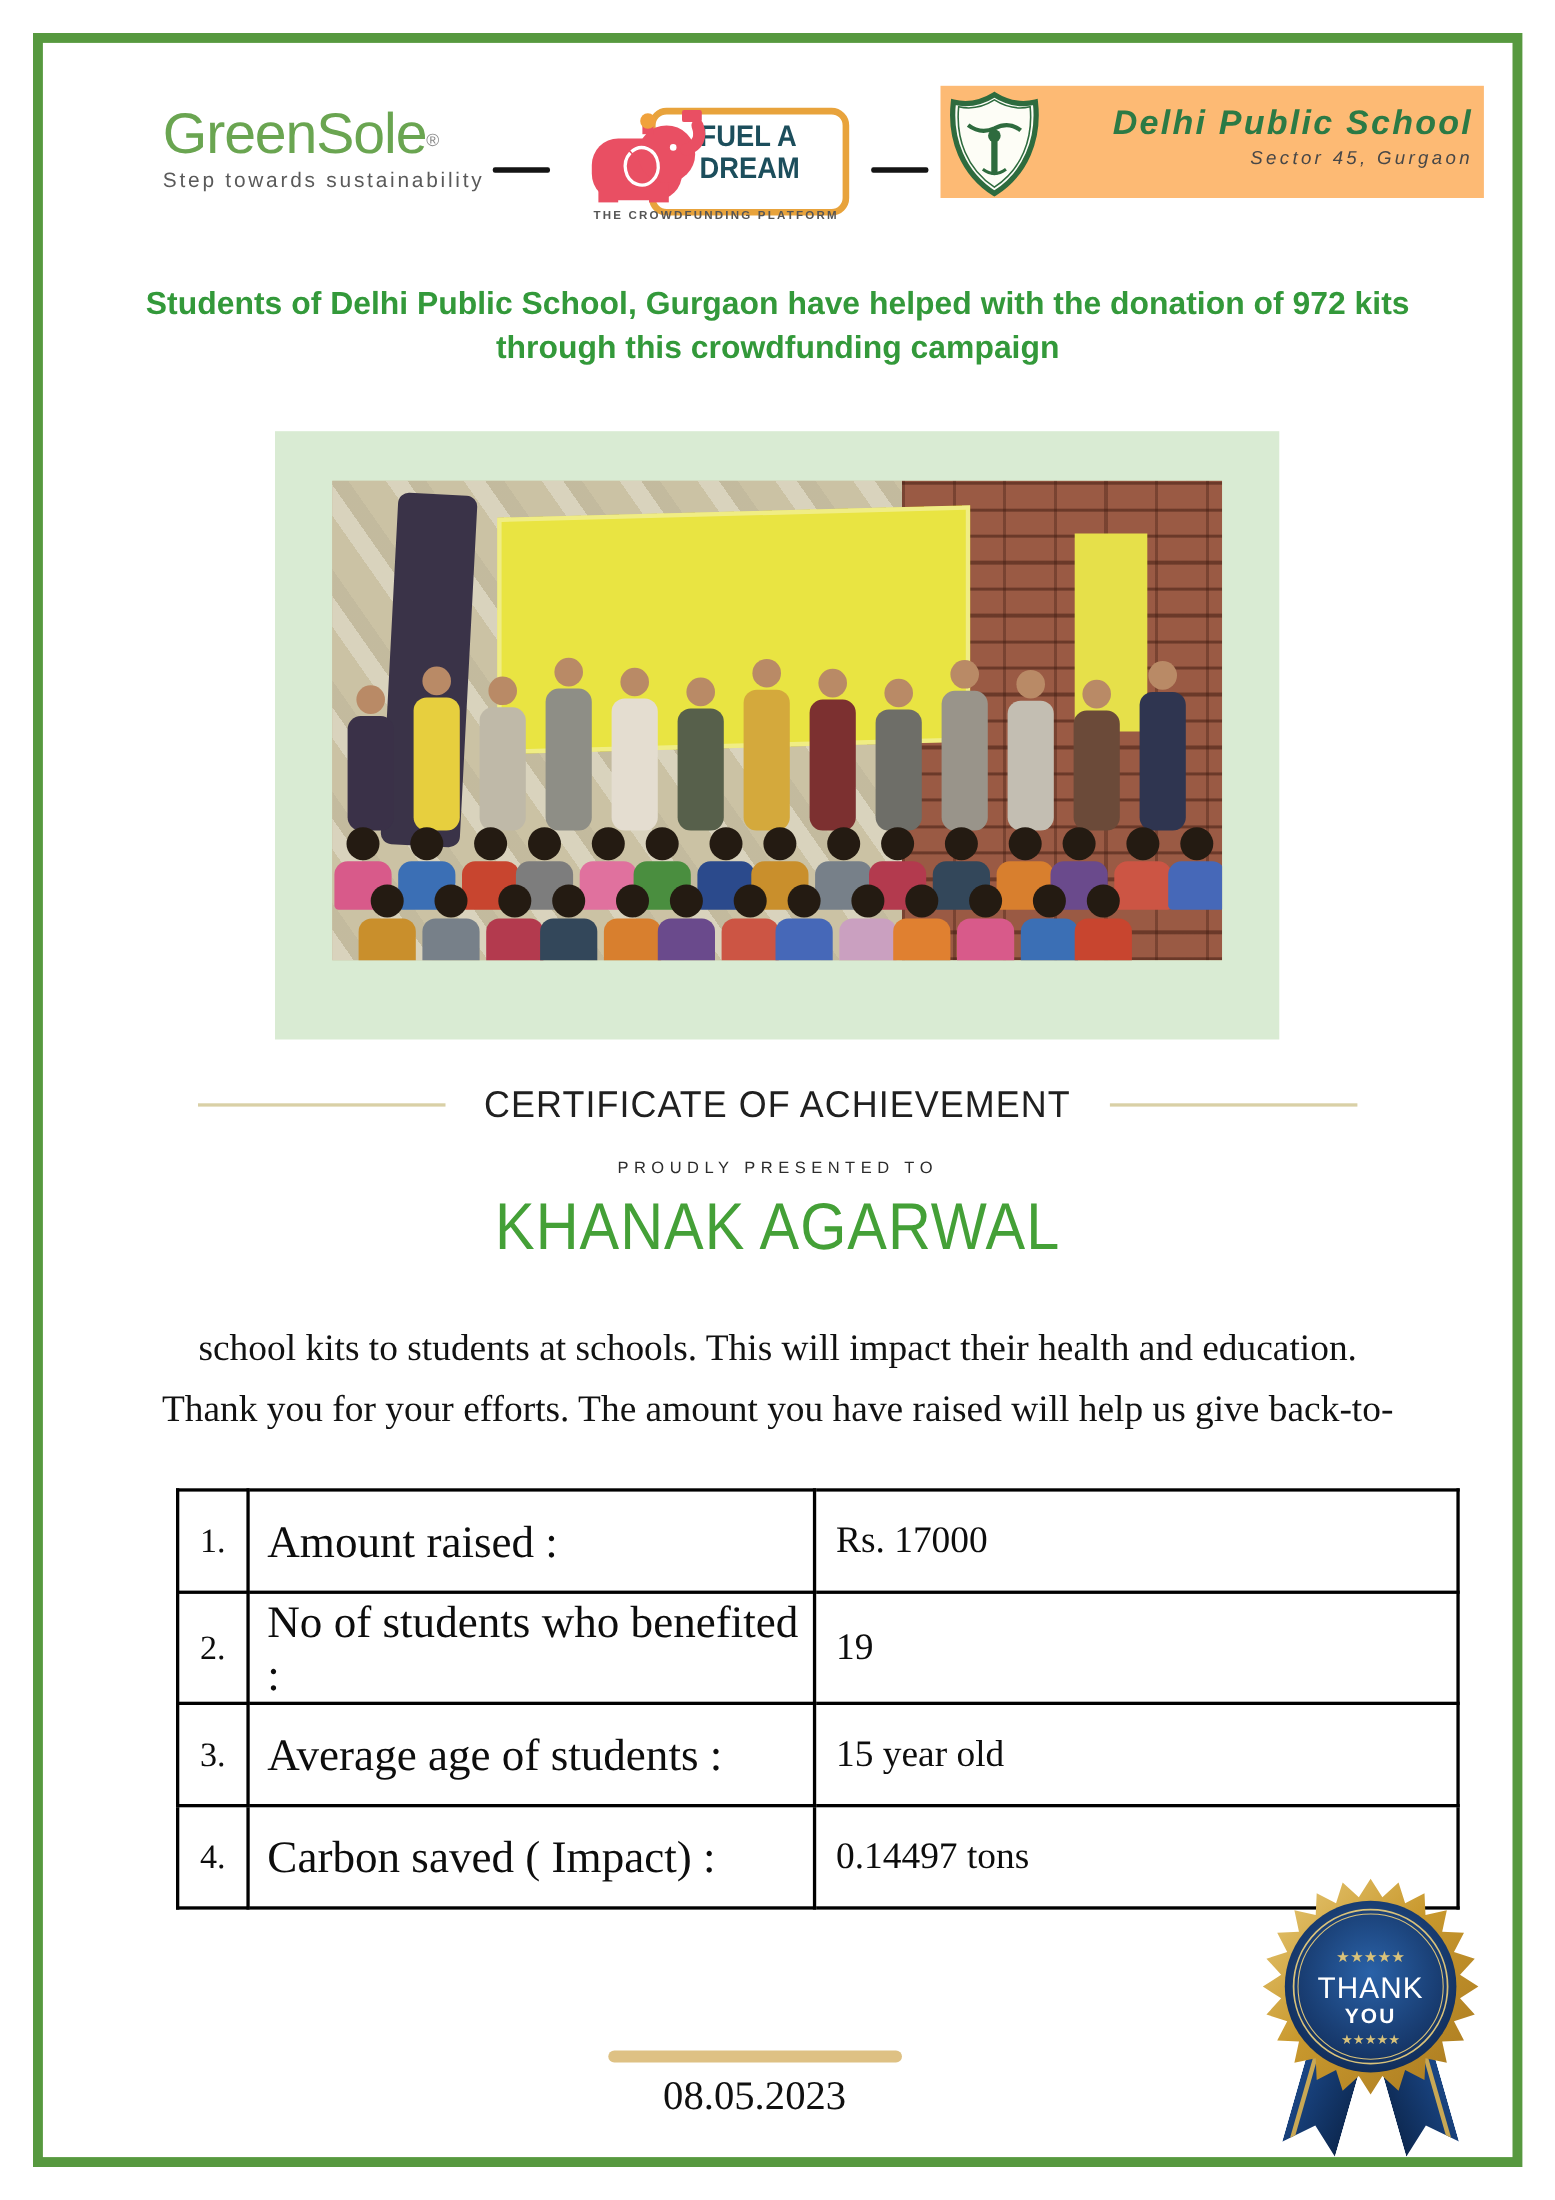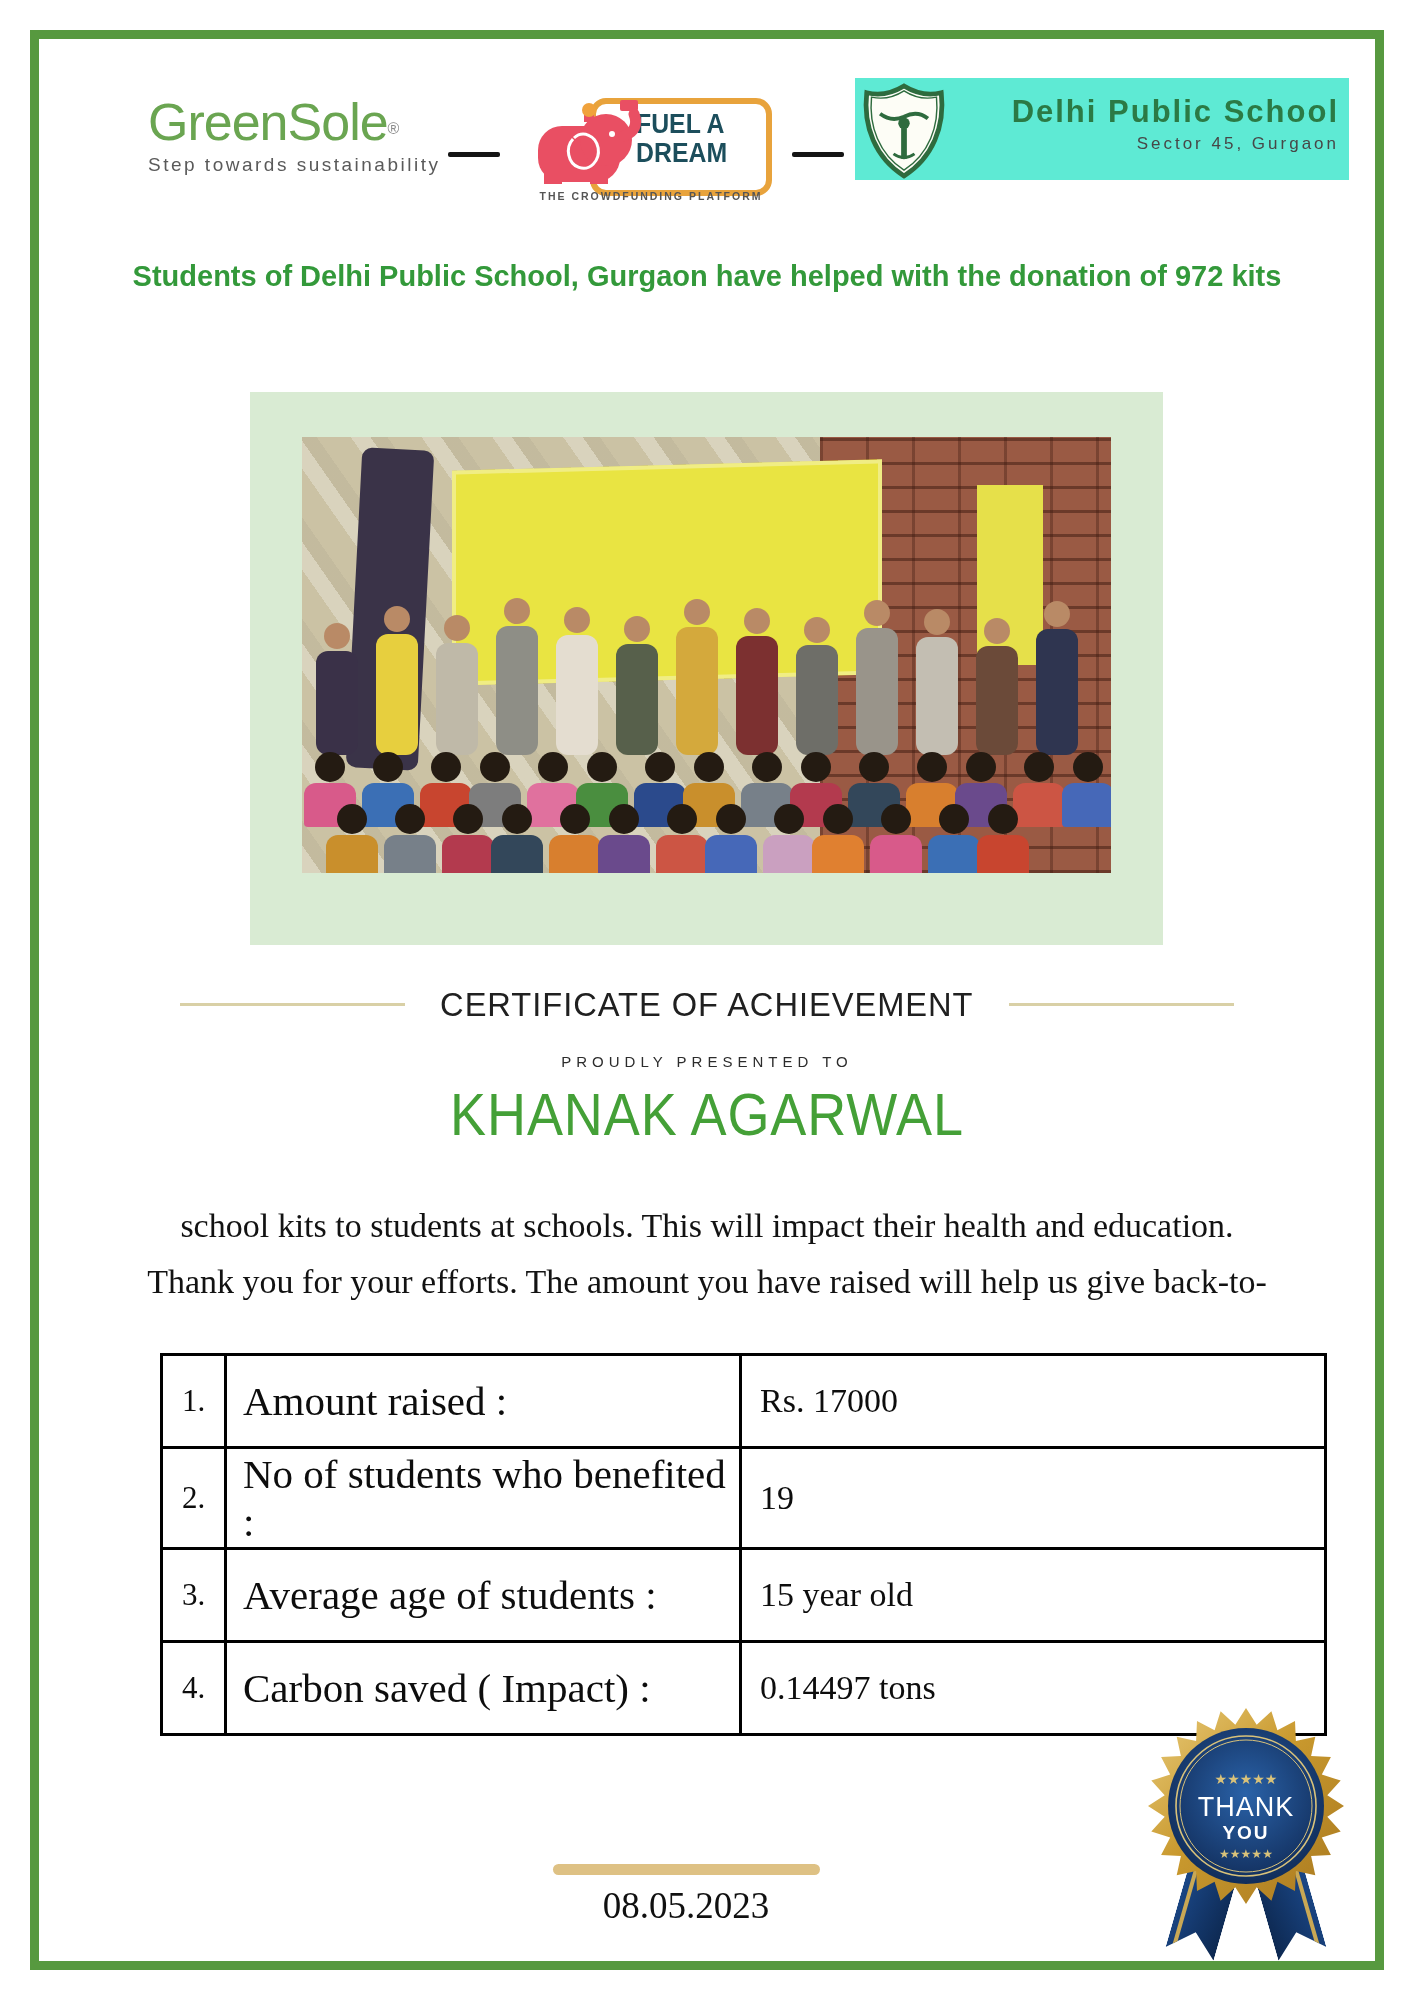--- a/index.html
+++ b/index.html
@@ -18,21 +18,21 @@
   .gs-tag{font-size:19px;color:#5a5a5a;letter-spacing:2.5px;margin-top:6px;}
   .dash{height:5px;background:#141414;width:52px;top:152px;border-radius:2px;}
   .dash1{left:448px;} .dash2{left:792px;}
 
   .fad{left:532px;top:92px;width:238px;height:100px;}
   .fad-box{position:absolute;left:58px;top:6px;width:170px;height:86px;border:6px solid #e8a33c;border-radius:16px;background:#fff;}
   .fad-text{position:absolute;left:104px;top:18px;color:#1c4e5c;font-weight:800;font-size:27px;line-height:29px;transform:scaleX(.92);transform-origin:left;}
   .fad-el{position:absolute;left:0;top:2px;}
   .fad-tag{left:522px;top:190px;width:258px;text-align:center;font-size:10.5px;letter-spacing:2px;color:#555;font-weight:600;}
 
-  .dps-card{left:855px;top:78px;width:494px;height:102px;background:#5eead4;}
+  .dps-card{left:855px;top:78px;width:494px;height:102px;background:#fdba74;font-style:italic;}
   .dps-shield{position:absolute;left:6px;top:5px;}
   .dps-text{position:absolute;left:92px;top:16px;width:392px;text-align:right;}
   .dps-name{font-size:31px;font-weight:800;color:#2b7a45;letter-spacing:2px;}
   .dps-sub{font-size:17px;color:#474747;letter-spacing:3px;margin-top:4px;}
 
   
   .headline{left:60px;top:256px;width:1294px;text-align:center;color:#33993a;font-weight:700;font-size:29px;line-height:40px;}
 
   
   .panel{left:250px;top:392px;width:913px;height:553px;background:#d9ebd3;}
@@ -127,20 +127,21 @@
     <path d="M34,74 q11,8 22,0" stroke="#2e6b3e" fill="none" stroke-width="3"></path>
   </svg>
   <div class="dps-text">
     <div class="dps-name">Delhi Public School</div>
     <div class="dps-sub">Sector 45, Gurgaon</div>
   </div>
 </div>
 
 <div class="abs headline">
   <div>Students of Delhi Public School, Gurgaon have helped with the donation of 972 kits</div>
+  <div>through this crowdfunding campaign</div>
 </div>
 
 <div class="abs panel">
   <div class="photo">
     <div class="wall-left"></div>
     <div class="wall-right"></div>
     <div class="banner"></div>
     <div class="banner2"></div>
     <div class="curtain"></div>
     <div id="photo-people">

